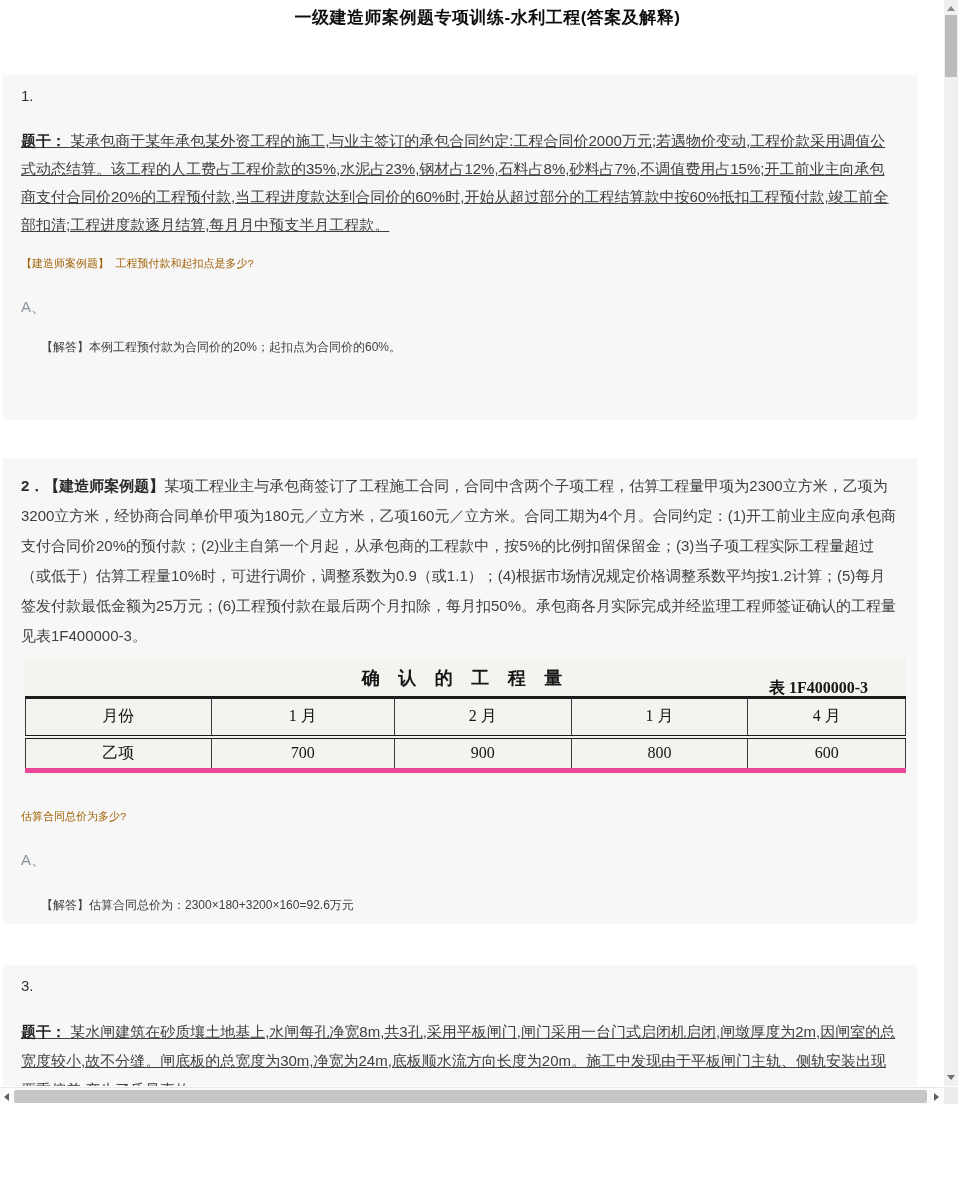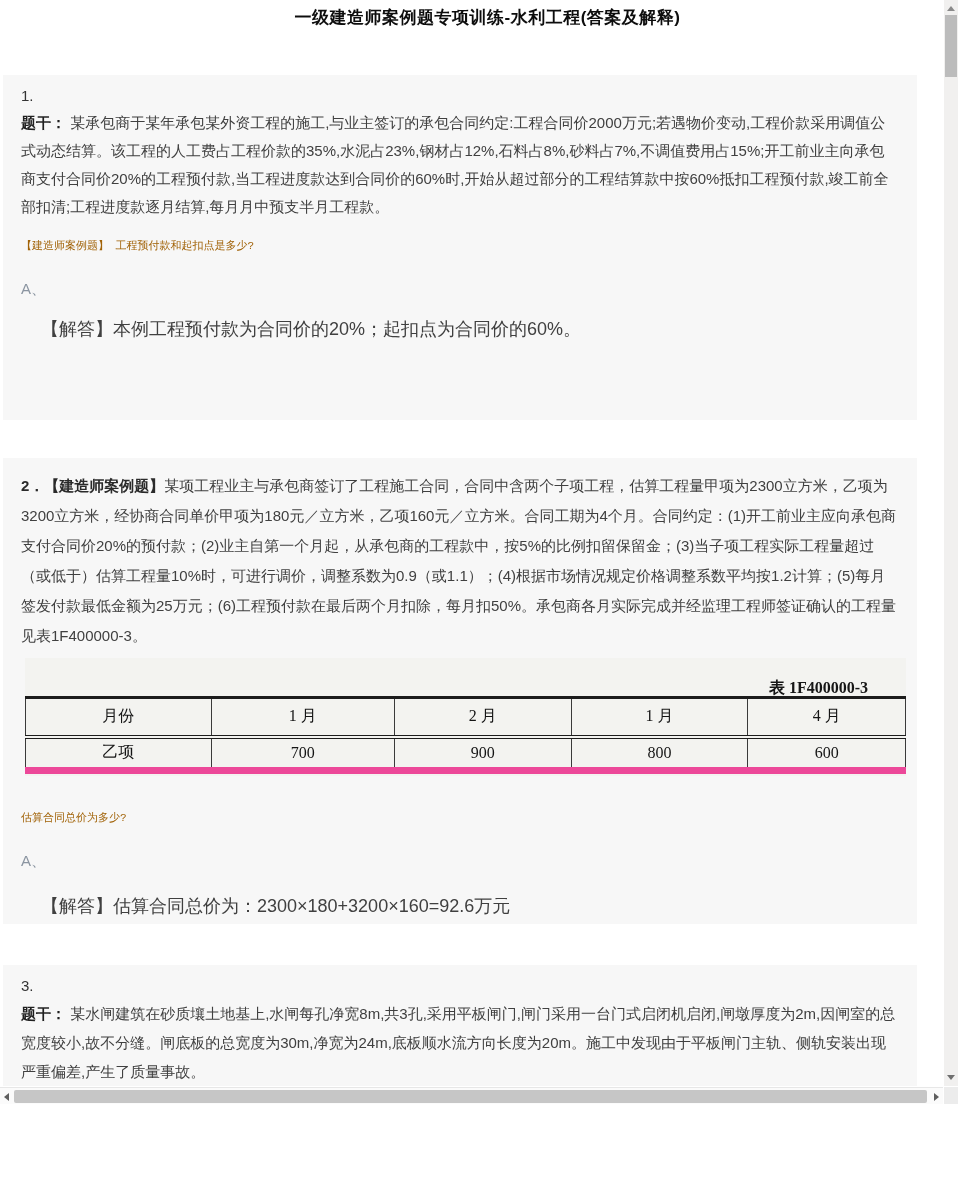--- a/index.html
+++ b/index.html
@@ -13,38 +13,38 @@
   .qbox { position:absolute; left:3px; width:914px; background:#f7f7f7; padding:10px 18px; overflow:hidden; }
   .qbox1 { top:75px;  height:345px; }
   .qbox2 { top:458px; height:466px; }
   .qbox3 { top:965px; height:121px; }
 
   .watermark { position:absolute; left:120px; top:60px; font-size:64px; font-weight:bold;
                color:rgba(60,60,70,0.05); letter-spacing:10px; pointer-events:none;
                font-family:"Liberation Serif",serif; }
 
   .qnum { font-size:15px; color:#333; margin-top:2px; }
-  .stem { margin-top:5px; font-size:15px; line-height:28px; color:#404040; }
+  .stem { margin-top:23px; font-size:15px; line-height:28px; color:#404040;text-decoration:underline; }
   .stem b { color:#1f1f1f; }
   .stem2 { margin-top:3px; font-size:15px; line-height:30px; color:#404040; }
   .stem2 b { color:#2a2a2a; font-weight:bold; }
   .subq { margin-top:11px; font-size:11px; line-height:28px; color:#a16207;font-family:Liberation Mono, monospace; }
   .opt  { margin-top:20px; font-size:15px; color:#8b95a1; }
   .answer { margin-top:16px; padding-left:20px; }
-  .answer p { font-size:18px; line-height:28px; color:#404040; margin-bottom:9px; }
+  .answer p { font-size:12px; line-height:28px; color:#404040; margin-bottom:9px; }
 
   
   .scan { position:relative; margin:7px 0 0 4px; width:881px; background:#f3f3f0;
           padding:8px 0 2px 0; font-family:"Liberation Serif","DejaVu Serif",serif; }
   .scan-head { position:relative; height:30px; }
   .scan-title { display:block; text-align:center; font-size:18px; font-weight:bold;
                 color:#161616; letter-spacing:7px; }
   .scan-ref { position:absolute; right:38px; top:12px; font-size:16px; font-weight:bold; color:#161616; }
   table.scan-table { width:100%; border-collapse:collapse; table-layout:fixed;
-                     border-top:3px solid #1c1c1c; border-bottom:7px solid #ec4899; }
+                     border-top:3px solid #1c1c1c; border-bottom:5px solid #ec4899; }
   table.scan-table td { border-left:1px solid #3a3a3a; border-right:1px solid #3a3a3a;
                         text-align:center; font-size:16px; color:#141414; }
   tr.scan-hrow td { height:39px; border-bottom:4px double #1c1c1c; }
   tr.scan-row1 td { height:34px; border-bottom:4px double #1c1c1c; }
   tr.scan-row2 td { height:34px; }
   .c0{width:21.1%}.c1{width:20.8%}.c2{width:20.1%}.c3{width:20.1%}.c4{width:17.9%}
 
   
   .vscroll { position:absolute; right:2px; top:0; width:14px; height:1086px; background:#f1f0ef; }
   .vthumb  { position:absolute; left:1px; top:15px; width:12px; height:62px; background:#bcbcbc; }
@@ -72,20 +72,21 @@
     <div class="answer">
       <p>【解答】本例工程预付款为合同价的20%；起扣点为合同价的60%。</p>
     </div>
   </section>
 
   <section class="qbox qbox2">
     <p class="stem2"><b>2．</b><b>【建造师案例题】</b><span>某项工程业主与承包商签订了工程施工合同，合同中含两个子项工程，估算工程量甲项为2300立方米，乙项为3200立方米，经协商合同单价甲项为180元／立方米，乙项160元／立方米。合同工期为4个月。合同约定：(1)开工前业主应向承包商支付合同价20%的预付款；(2)业主自第一个月起，从承包商的工程款中，按5%的比例扣留保留金；(3)当子项工程实际工程量超过（或低于）估算工程量10%时，可进行调价，调整系数为0.9（或1.1）；(4)根据市场情况规定价格调整系数平均按1.2计算；(5)每月签发付款最低金额为25万元；(6)工程预付款在最后两个月扣除，每月扣50%。承包商各月实际完成并经监理工程师签证确认的工程量见表1F400000-3。</span></p>
 
     <div class="scan">
       <div class="scan-head">
+        <span class="scan-title">确 认 的 工 程 量</span>
         <span class="scan-ref">表 1F400000-3</span>
       </div>
       <table class="scan-table">
         <tbody>
             <tr class="scan-hrow">
           <td class="c0">月份</td>
           <td class="c1">1 月</td>
           <td class="c2">2 月</td>
           <td class="c3">1 月</td>
           <td class="c4">4 月</td>

